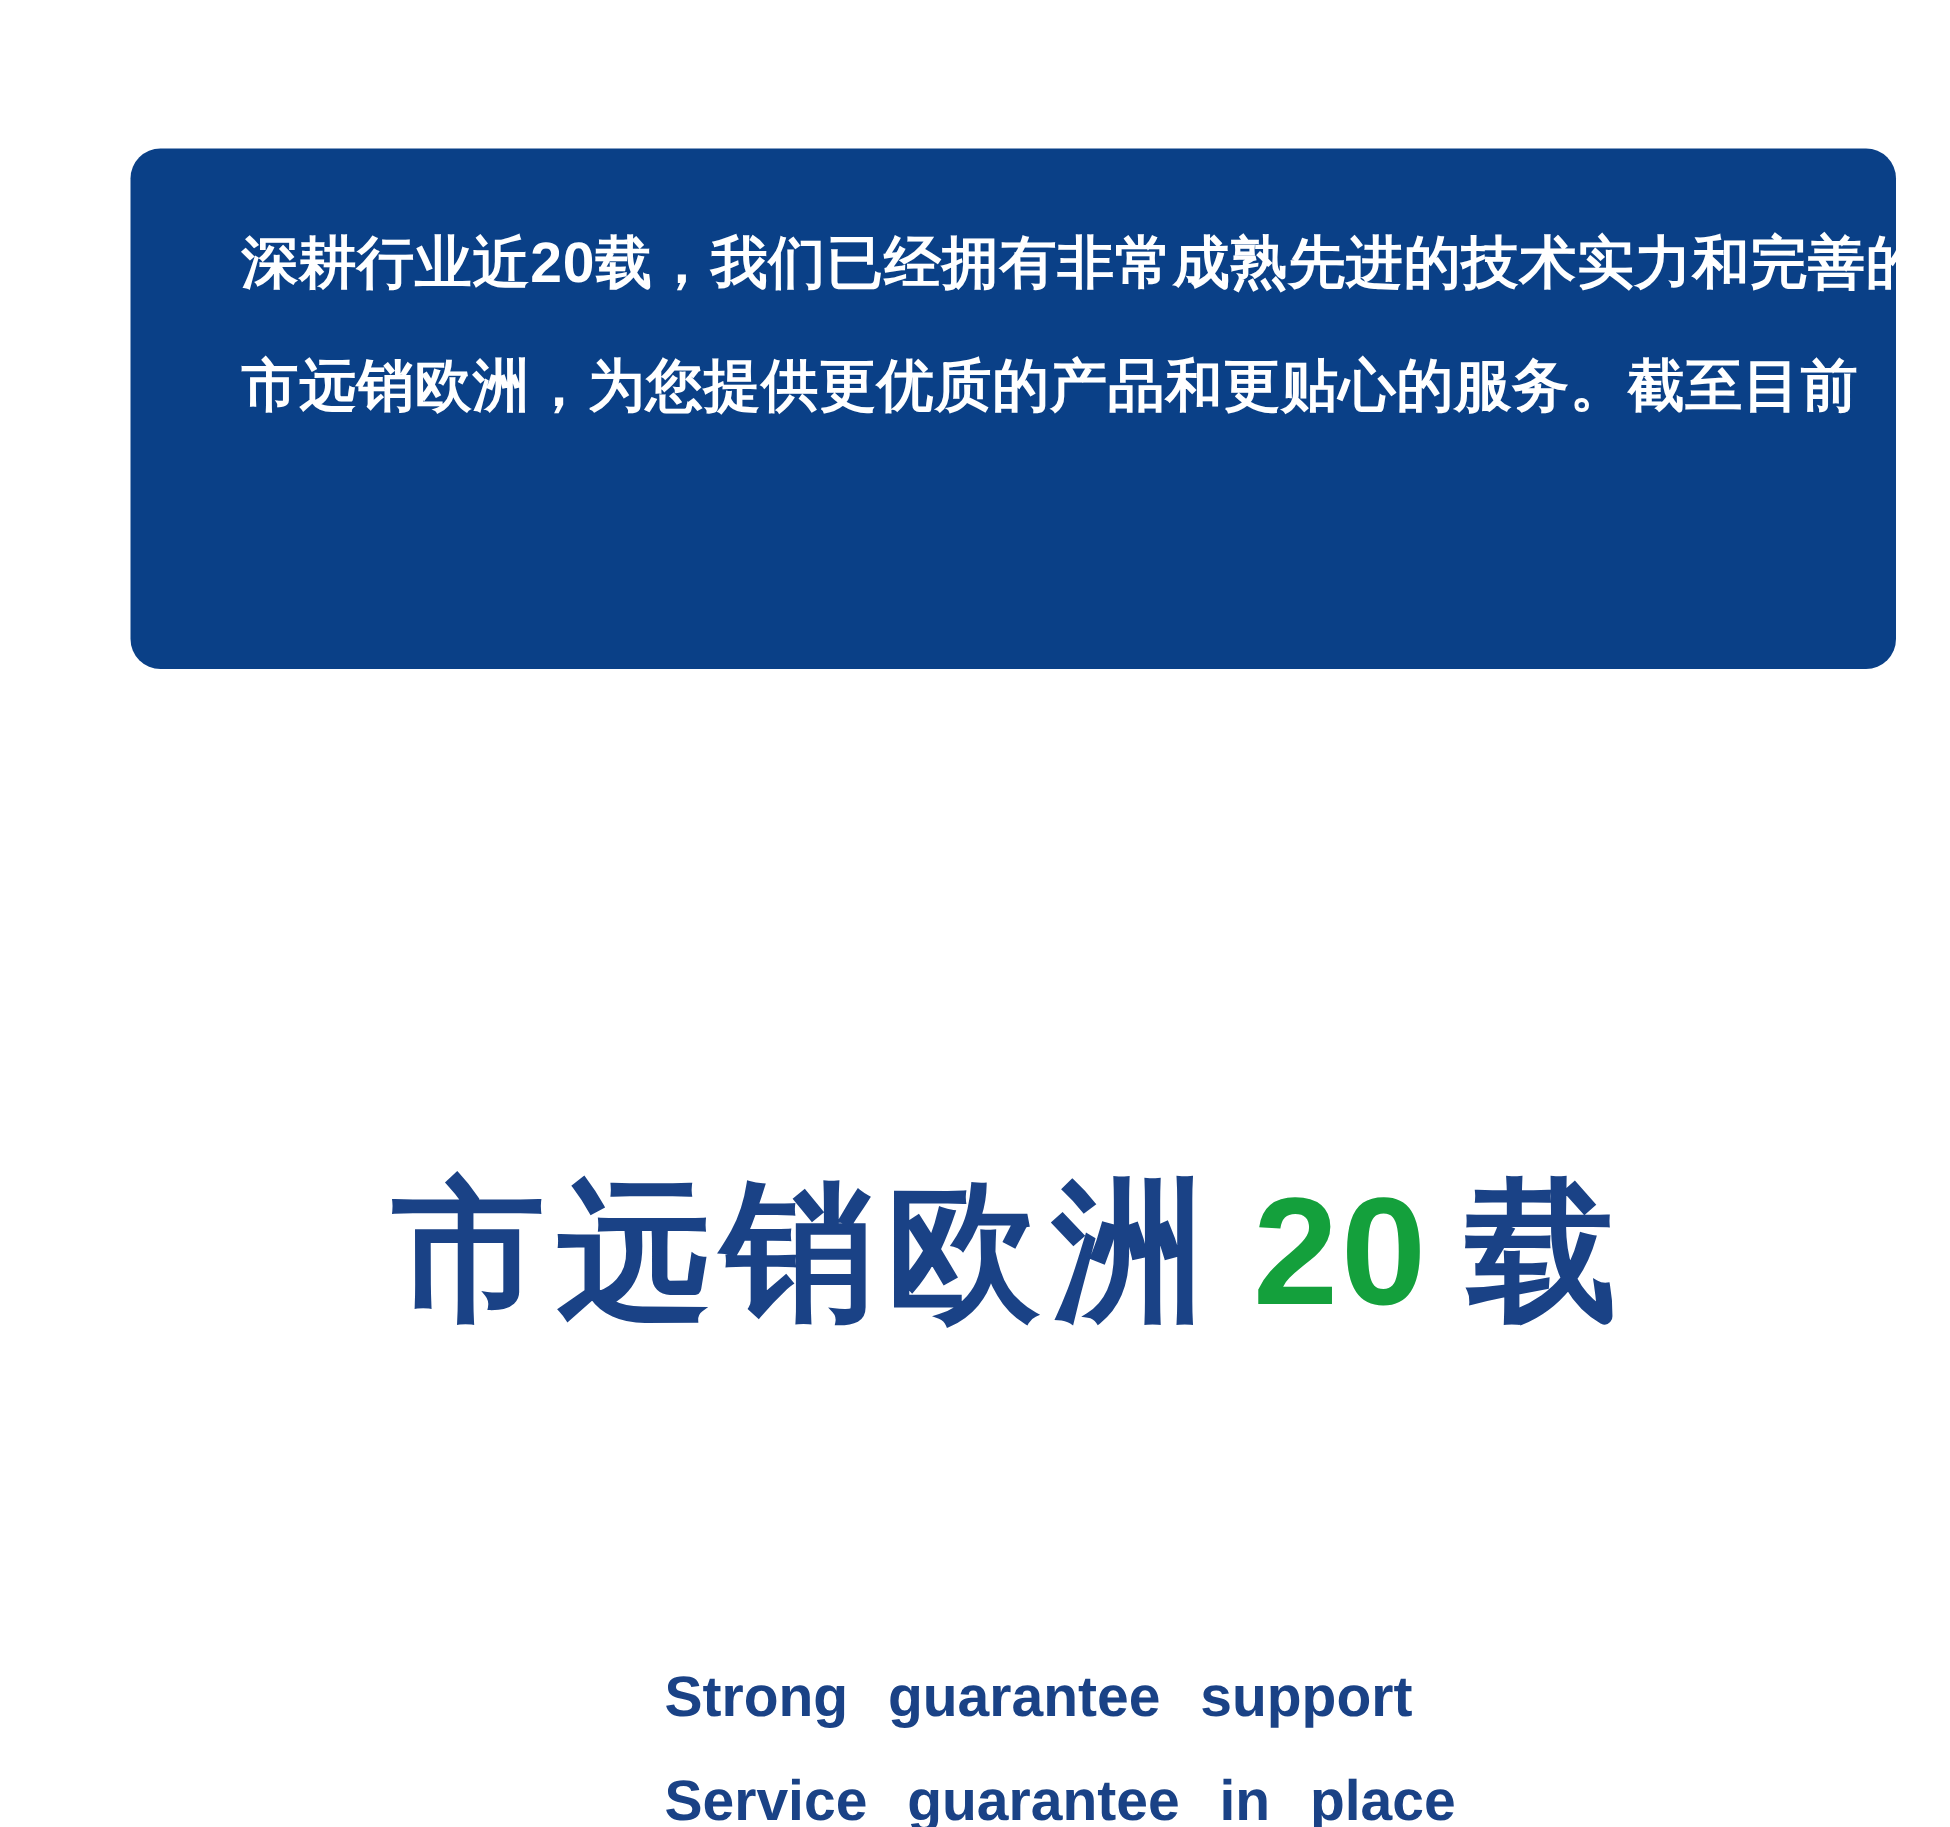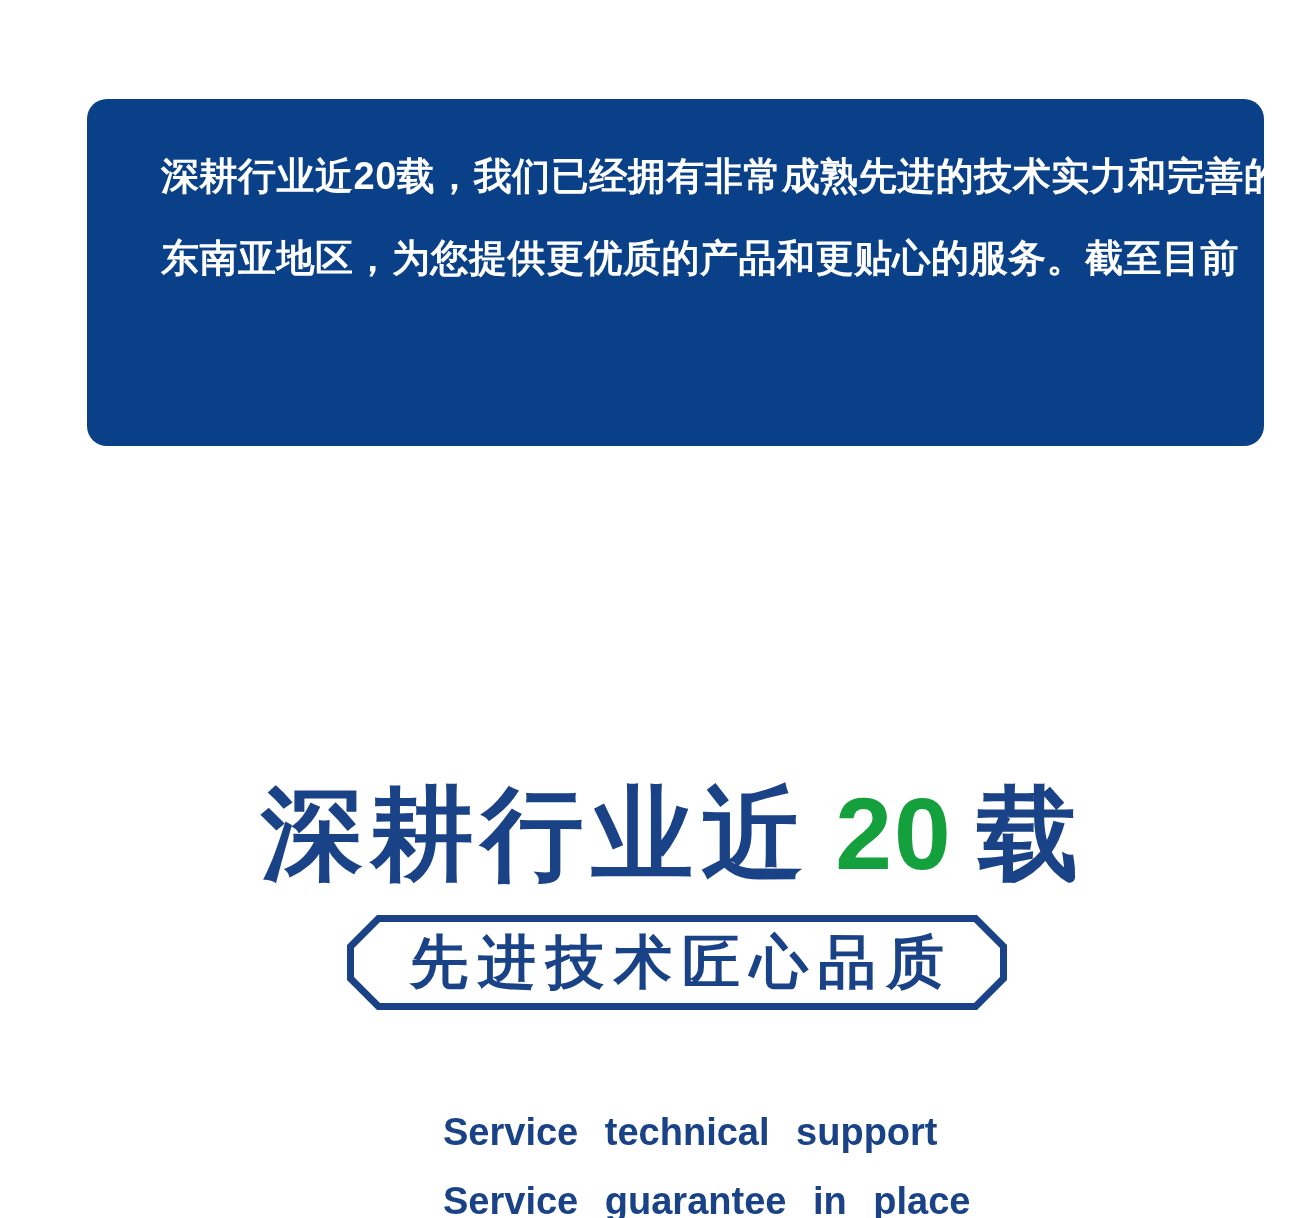--- a/index.html
+++ b/index.html
@@ -119,30 +119,26 @@
     white-space: nowrap;
   }
 </style>
 </head>
 <body>
 
 <div class="canvas">
 
   <div class="intro-card">
     <div class="intro-line">深耕行业近20载，我们已经拥有非常成熟先进的技术实力和完善的</div>
-    <div class="intro-line">东南亚地区，为您提供更优质的产品和更贴心的服务。截至目前</div>
+    <div class="intro-line">市远销欧洲，为您提供更优质的产品和更贴心的服务。截至目前</div>
   </div>
 
   <div class="headline">
-    <span>深耕行业近</span><span class="highlight">20</span><span>载</span>
+    <span>市远销欧洲</span><span class="highlight">20</span><span>载</span>
   </div>
 
-  <div class="badge-frame">
-    <div class="badge-inner"></div>
-    <div class="badge-label">先进技术匠心品质</div>
-  </div>
 
   <div class="english-tagline">
-    <div>Service technical support</div>
+    <div>Strong guarantee support</div>
     <div>Service guarantee in place</div>
   </div>
 
 </div>
 
 </body></html>

